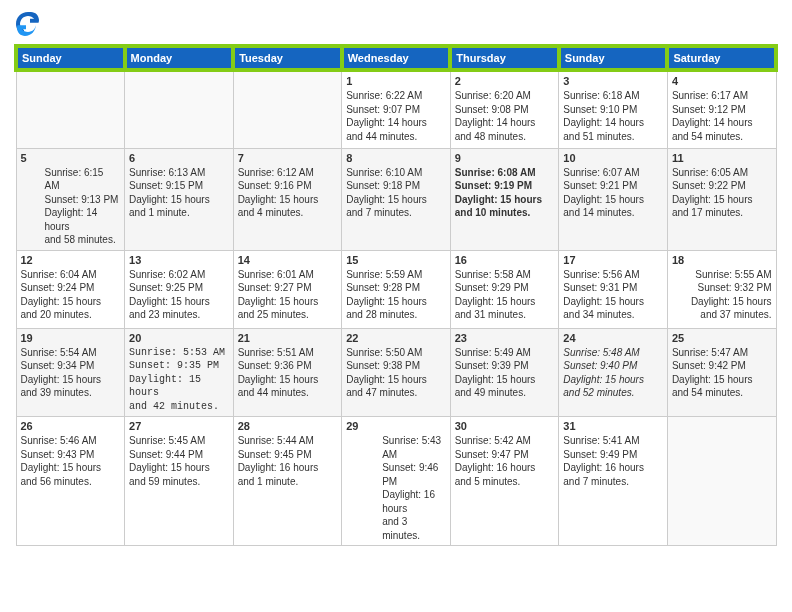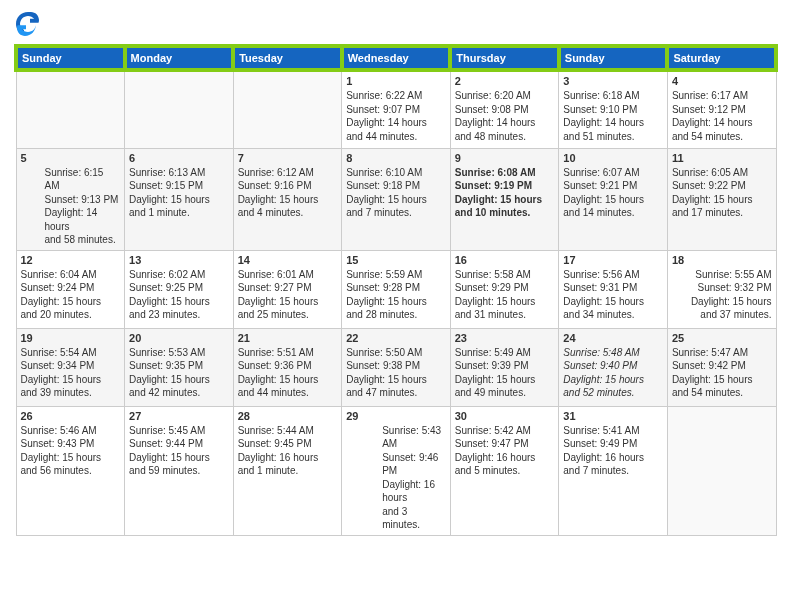--- a/index.html
+++ b/index.html
@@ -273,21 +273,21 @@
         <tr>
           <td>
             <span class="day-num">19</span>
             <div class="day-info" style="white-space: pre-line;">Sunrise: 5:54 AM
 Sunset: 9:34 PM
 Daylight: 15 hours
 and 39 minutes.</div>
           </td>
           <td>
             <span class="day-num">20</span>
-            <div class="day-info" style="white-space: pre-line;">Sunrise: 5:53 AM
+            <div class="day-info" style="white-space: pre-line; font-family: Liberation Mono, monospace;">Sunrise: 5:53 AM
 Sunset: 9:35 PM
 Daylight: 15 hours
 and 42 minutes.</div>
           </td>
           <td>
             <span class="day-num">21</span>
             <div class="day-info" style="white-space: pre-line;">Sunrise: 5:51 AM
 Sunset: 9:36 PM
 Daylight: 15 hours
 and 44 minutes.</div>

